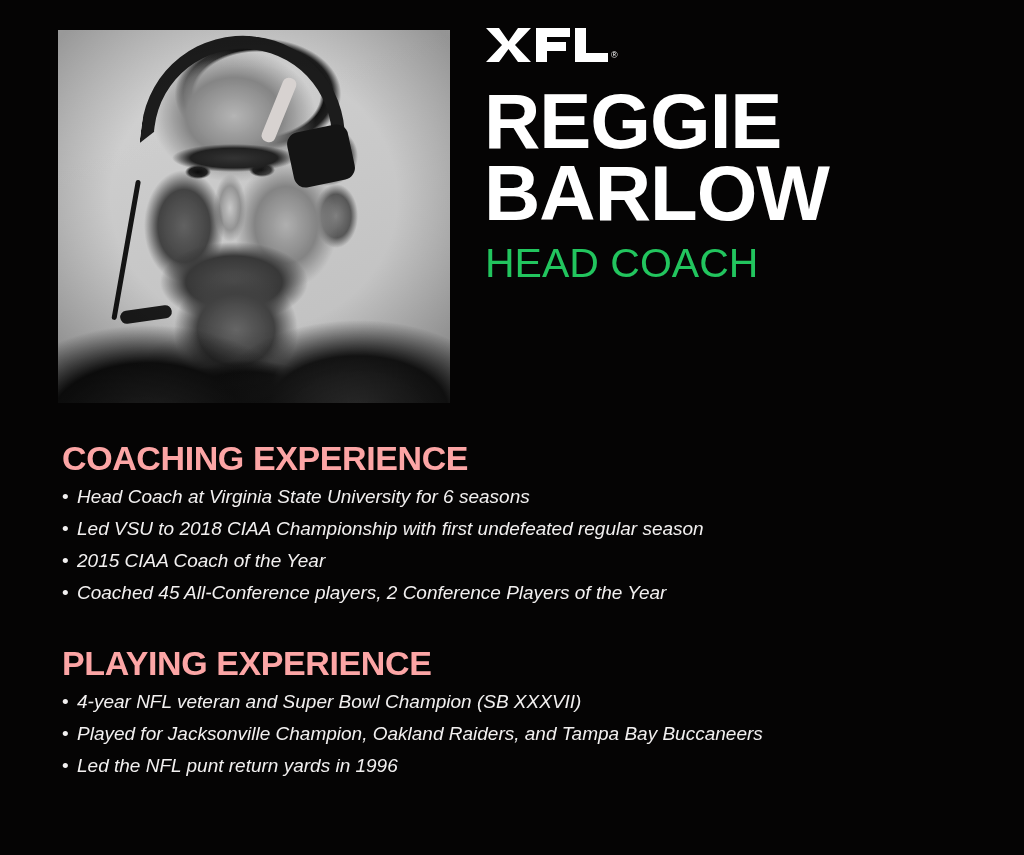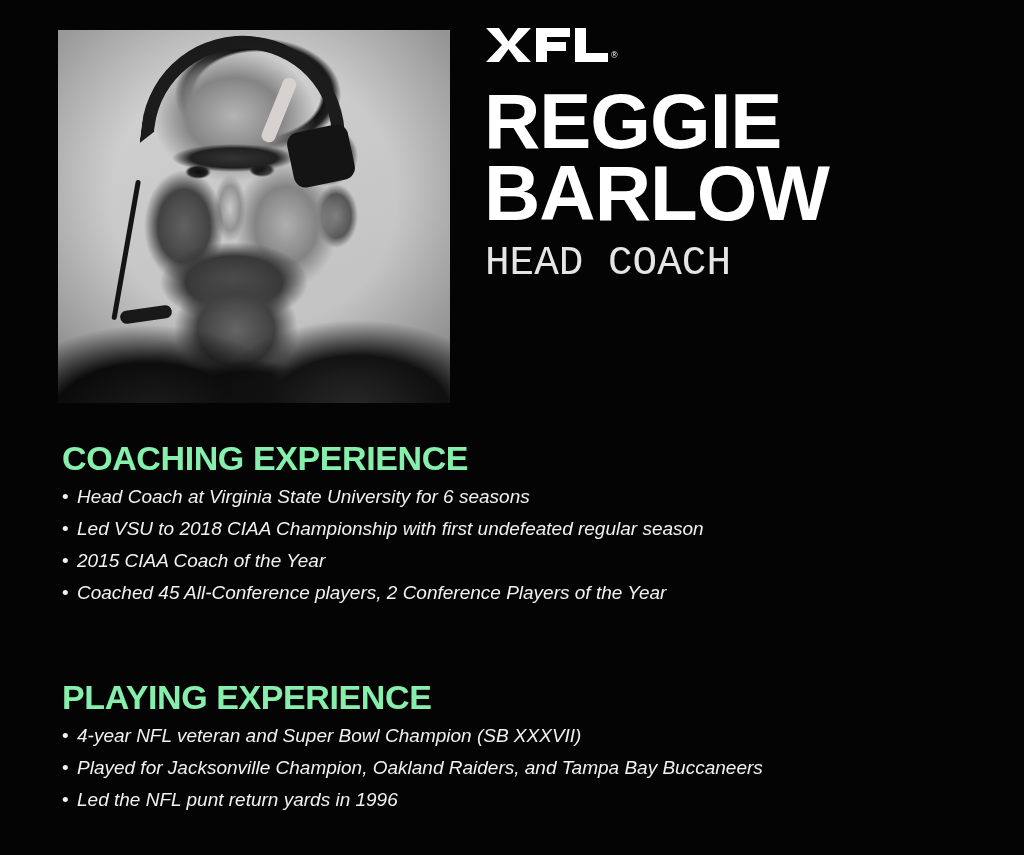--- a/index.html
+++ b/index.html
@@ -140,34 +140,33 @@
     line-height:0.92;
     letter-spacing:-1px;
     color:#ffffff;
   }
   .coach-title {
     position:absolute;
     left:485px; top:240px;
     font-size:41px;
     font-weight:normal;
     letter-spacing:0px;
-    color:#e5e5e5;
-    font-family:Liberation Mono, monospace;
+    color:#22c55e;
   }
 
   
   .section { position:absolute; left:62px; width:900px; }
   .section-coaching { top:441px; }
-  .section-playing  { top:646px;margin-top:34px; }
+  .section-playing  { top:646px; }
 
   .section-heading {
     font-size:34px;
     font-weight:bold;
     letter-spacing:-0.4px;
-    color:#86efac;
+    color:#fca5a5;
     line-height:1.05;
     margin-bottom:10px;
   }
   .bullet-list { list-style:none; }
   .bullet-item {
     display:flex;
     align-items:flex-start;
     font-size:19px;
     line-height:1;
     color:#f2f0f0;

